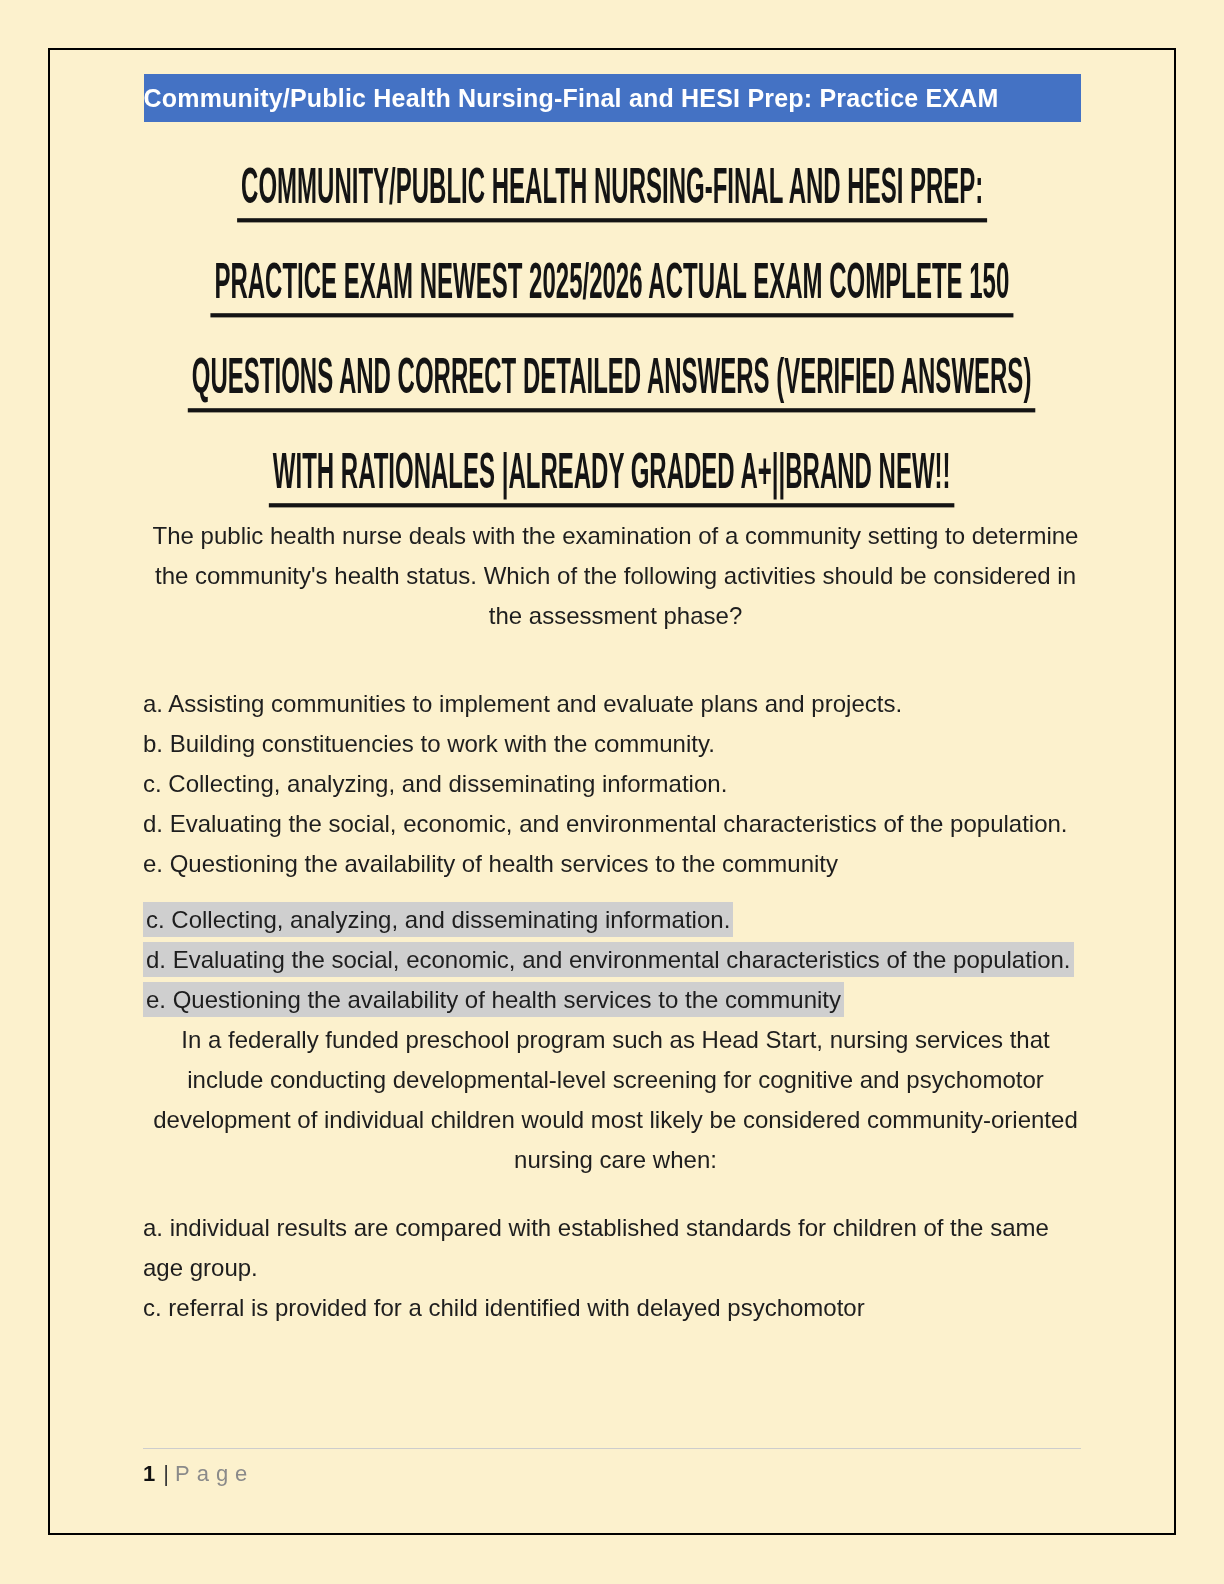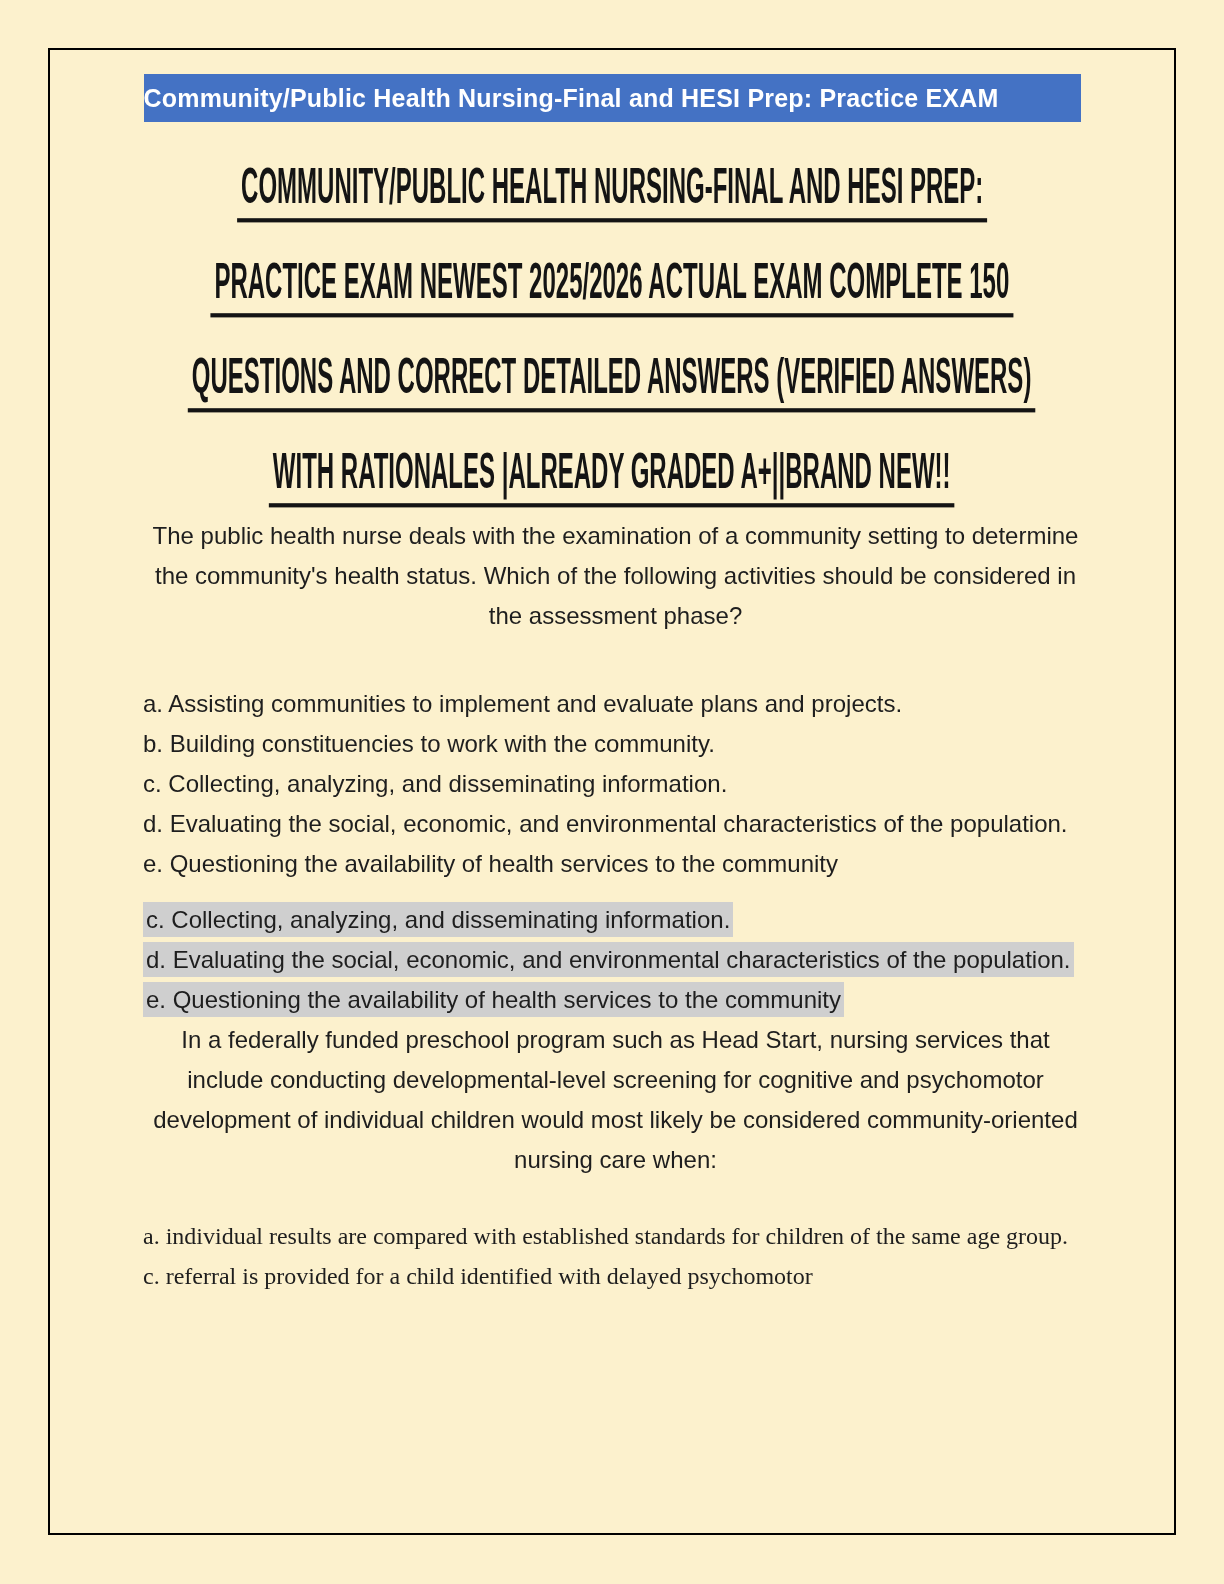--- a/index.html
+++ b/index.html
@@ -51,21 +51,21 @@
     margin-left: 93px;
     width: 945px;
     margin-top: 14px;
     font-size: 24px;
     line-height: 40px;
   }
   .body-text p { margin: 0; text-align: center; }
   .opts1 { margin-top: 48px; }
   .answers { margin-top: 16px; }
   .q2stem { margin-top: 28px; }
-  .opts2 { margin-top: 36px; font-family: Liberation Serif, serif; }
+  .opts2 { margin-top: 28px; }
   .hl {
     background: #CFCFCF;
     padding: 4px 3px;
     -webkit-box-decoration-break: clone;
     box-decoration-break: clone;
   }
   .footer {
     position: absolute;
     left: 93px; top: 1398px;
     width: 938px;
@@ -121,14 +121,17 @@
 
     <p class="q2stem">In a federally funded preschool program such as Head Start, nursing services that include conducting developmental-level screening for cognitive and psychomotor development of individual children would most likely be considered community-oriented nursing care when:</p>
 
     <div class="opts2">
       <div>a. individual results are compared with established standards for children of the same age group.</div>
       <div>c. referral is provided for a child identified with delayed psychomotor</div>
     </div>
 
   </div>
 
+  <div class="footer">
+    <span class="pg-num">1</span><span class="pg-sep">|</span><span class="pg-label">Page</span>
+  </div>
 
 </div>
 
 </body></html>

